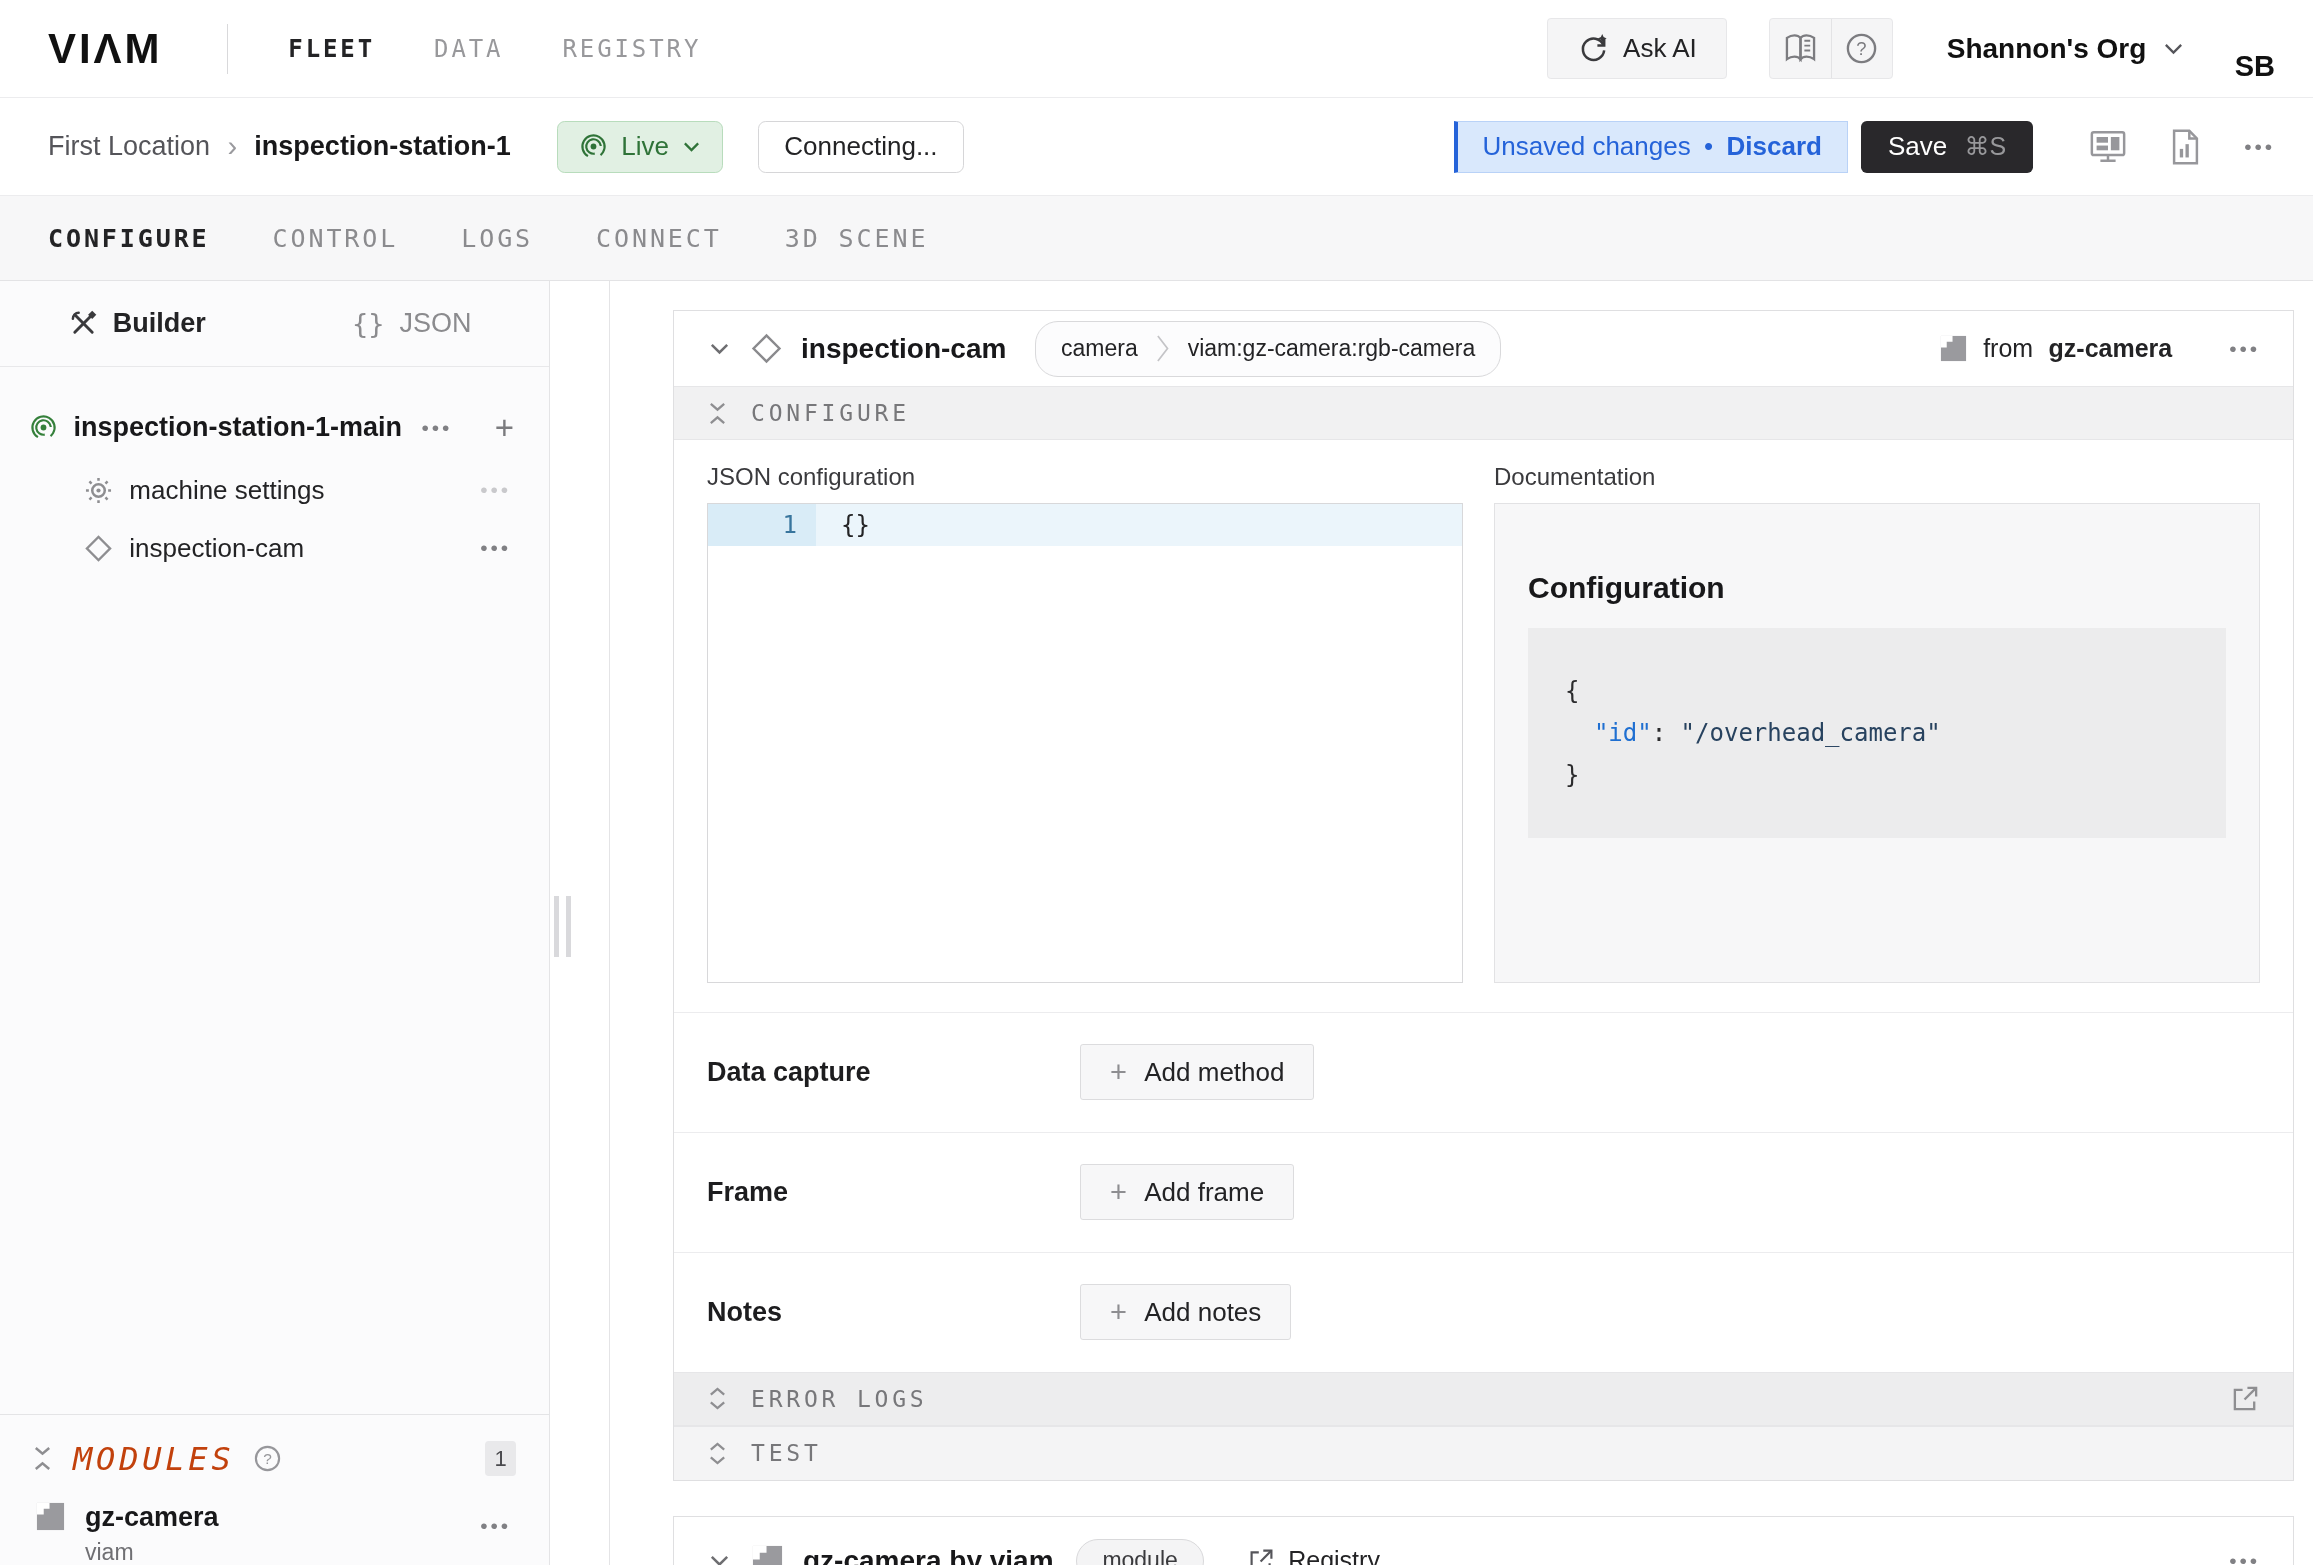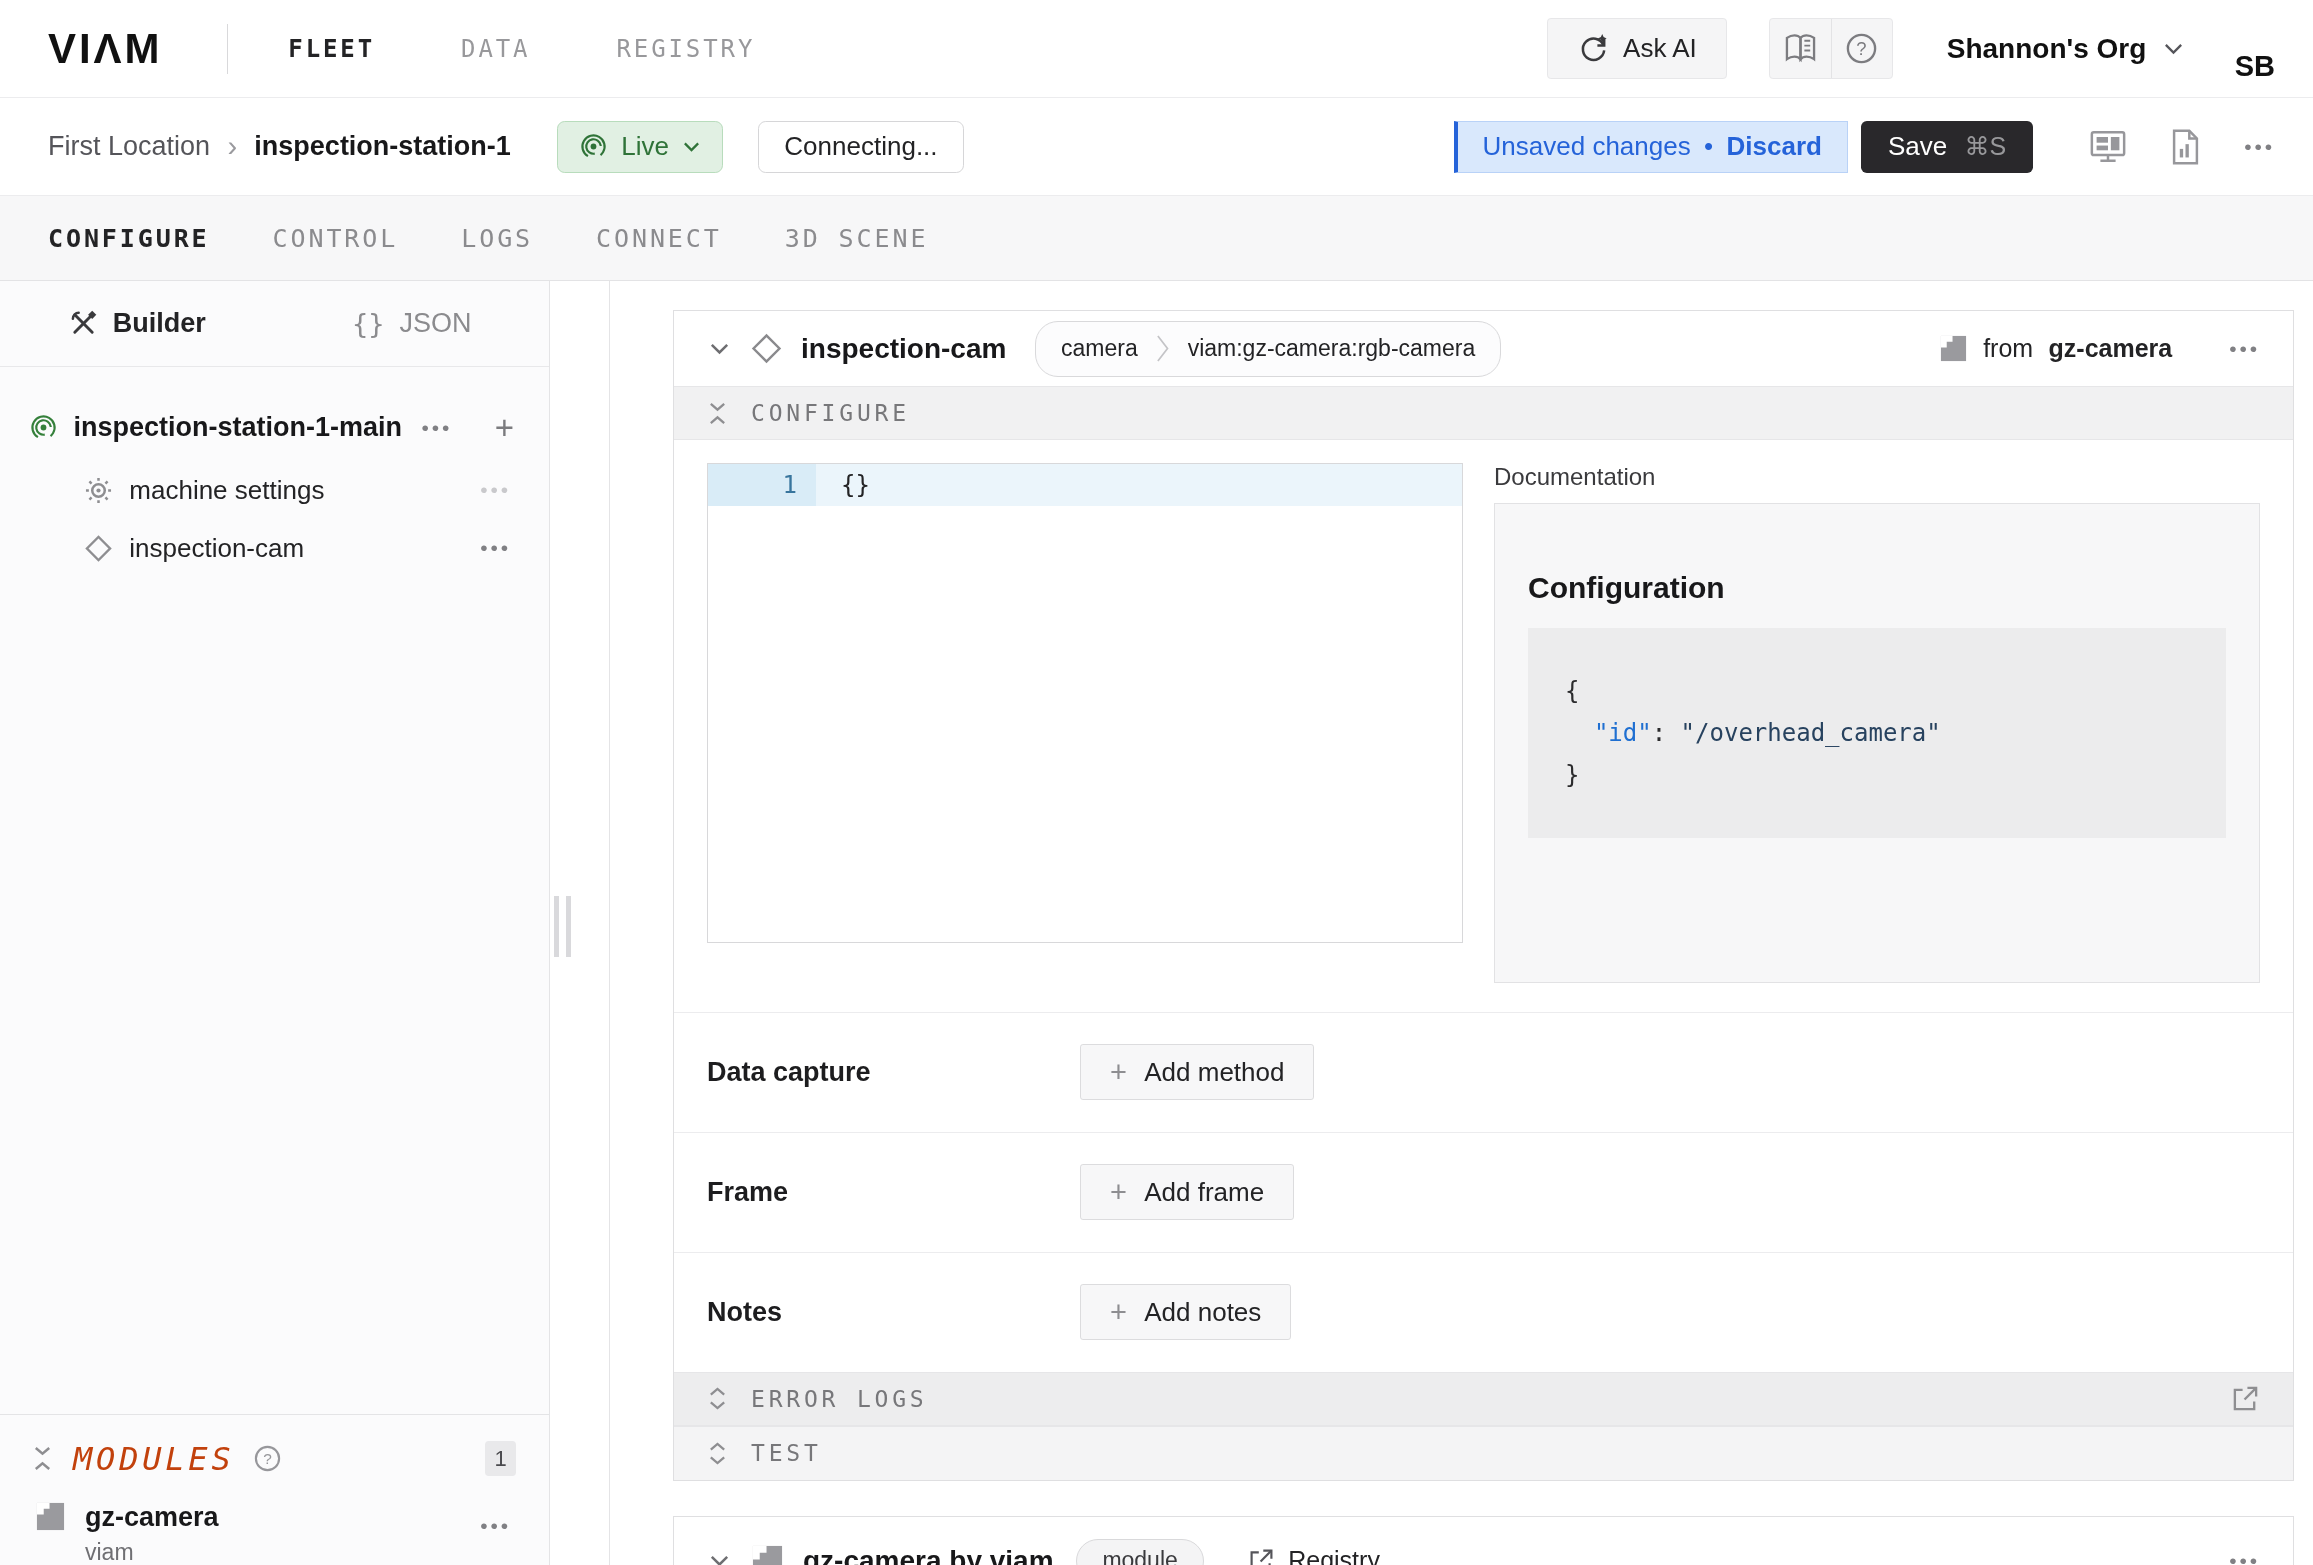--- a/index.html
+++ b/index.html
@@ -4,21 +4,21 @@
 <style>
   * { margin:0; padding:0; box-sizing:border-box; }
   html,body { width:2313px; height:1566px; overflow:hidden; }
   body { font-family:"Liberation Sans", sans-serif; color:#232325; background:#fff; }
   .app { width:2313px; height:1566px; display:flex; flex-direction:column; overflow:hidden; background:#fff; }
 
   
   .topnav { height:98px; flex:0 0 98px; display:flex; align-items:center; padding:0 38px 0 48px; border-bottom:1px solid #ececee; background:#fff; }
   .logo { font-size:42px; font-weight:900; letter-spacing:2.9px; color:#111; transform:scaleY(1.02); }
   .nav-divider { width:1px; height:50px; background:#d9d9db; margin:0 60px 0 65px; }
-  .topnav-links { display:flex; align-items:flex-start; gap:86px; }
+  .topnav-links { display:flex; align-items:flex-start; gap:59px; }
   .topnav-link { font-family:"DejaVu Sans Mono", monospace; font-size:24px; letter-spacing:2.9px; color:#98989b; cursor:pointer; }
   .topnav-link.active { color:#232325; font-weight:700; }
   .spacer { flex:1; }
   .askai-btn { display:flex; align-items:center; gap:13.4px; height:61px; padding:0 29px; background:#f5f5f6; border:1px solid #e7e7e9; border-radius:3.8px; font-size:26px; color:#232325; cursor:pointer; }
   .icon-pair { display:flex; height:61px; margin-left:42px; border:1px solid #e7e7e9; background:#f5f5f6; border-radius:3.8px; }
   .icon-pair .cell { width:61px; display:flex; align-items:center; justify-content:center; cursor:pointer; }
   .icon-pair .cell + .cell { border-left:1px solid #e3e3e5; }
   .org-switcher { display:flex; align-items:center; gap:15.4px; margin-left:54px; cursor:pointer; }
   .org-name { font-size:28px; font-weight:700; color:#111; }
   .avatar { margin-left:50px; font-size:29px; font-weight:700; color:#111; cursor:pointer;margin-top:36px; }
@@ -379,20 +379,21 @@
             <svg width="21" height="27" viewBox="0 0 22 28" fill="none" stroke="#8e8e91" stroke-width="2.4">
               <path d="M4 4 l7 6 7-6"></path>
                 <path d="M4 24 l7-6 7 6"></path>
             </svg>
           </span>
           <span class="section-bar-label">CONFIGURE</span>
         </div>
 
         <div class="config-body">
           <div>
+            <div class="panel-label">JSON configuration</div>
             <div class="json-editor">
               <div class="editor-line">
                 <span class="editor-gutter">1</span>
                 <span class="editor-code">{}</span>
               </div>
             </div>
           </div>
 
           <div>
             <div class="panel-label">Documentation</div>

